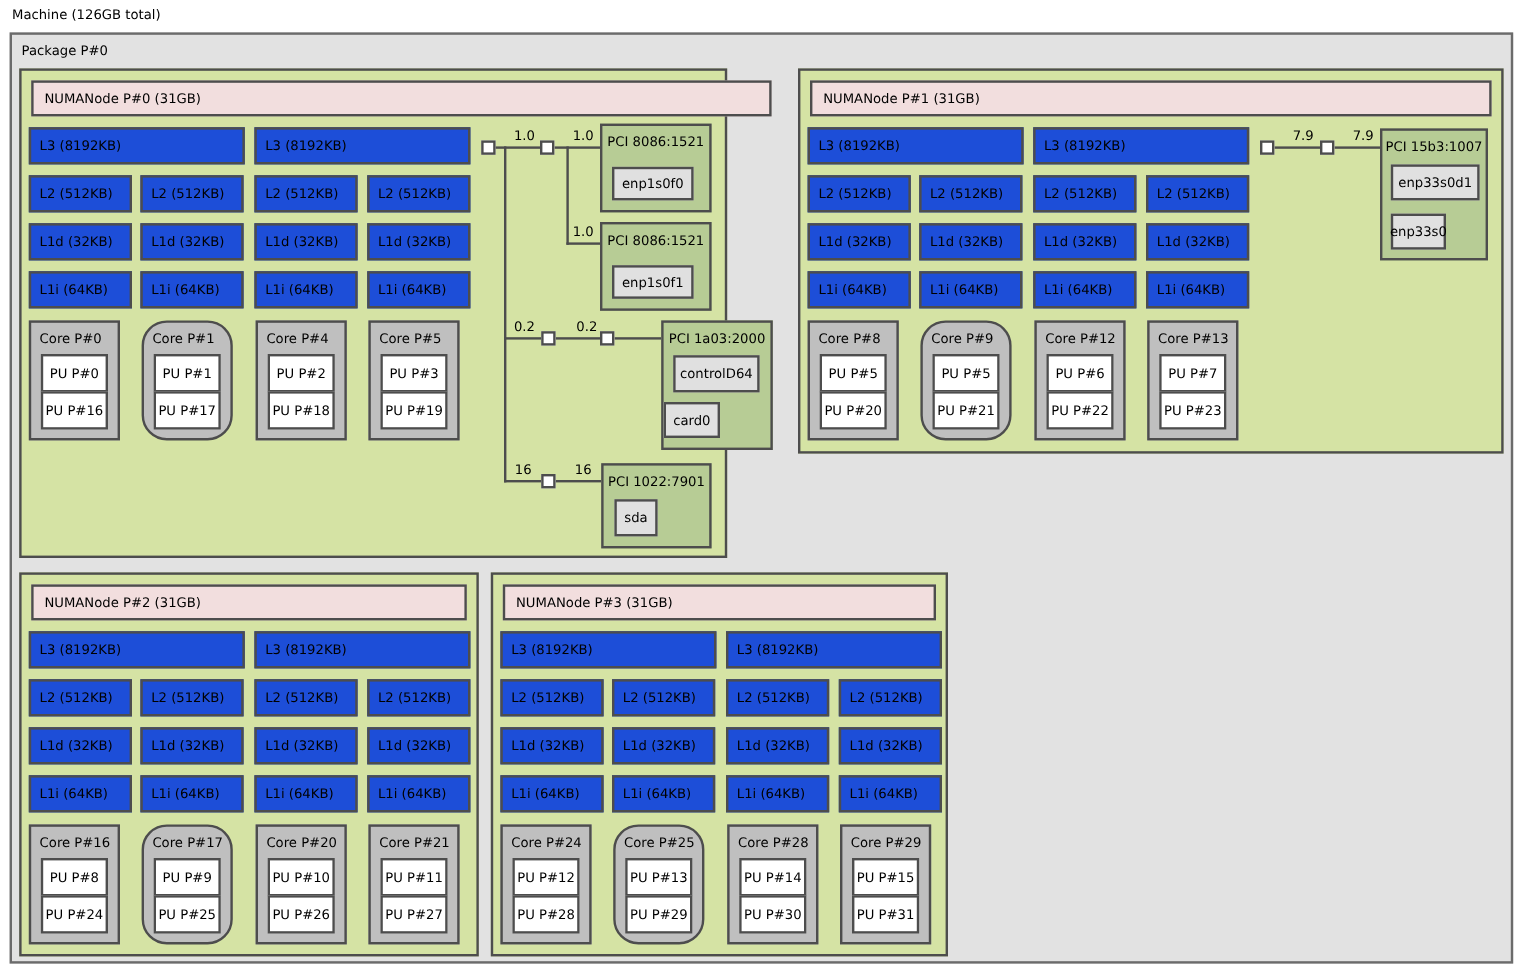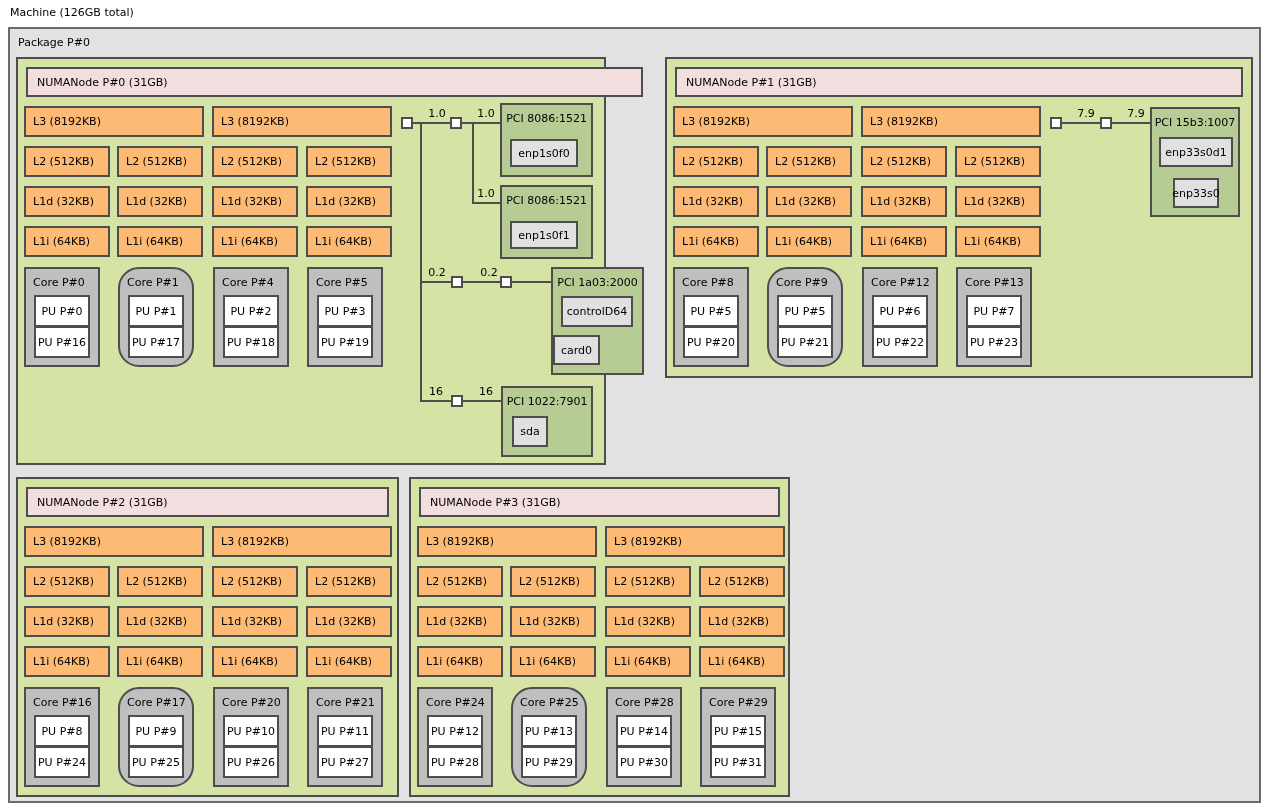--- a/index.html
+++ b/index.html
@@ -7,21 +7,21 @@
   #canvas{position:relative;width:1269px;height:811px;background:#fff;overflow:hidden;}
   #package{position:absolute;left:8px;top:27px;width:1253px;height:776px;
     background:var(--package-gray,#e2e2e2);border:2px solid var(--package-border,#6b6b6b);box-sizing:border-box;}
   .pkg-label{position:absolute;left:8px;top:7px;white-space:nowrap;}
   .machine-label{position:absolute;left:10px;top:6px;white-space:nowrap;}
   .numa{position:absolute;background:var(--container-green,#d5e3a4);
     border:2px solid var(--border-dark,#4d4d4d);box-sizing:border-box;}
   .numa-title{position:absolute;left:8px;top:8px;height:30px;background:var(--numa-pink,#f2dede);
     border:2px solid var(--border-dark,#4d4d4d);box-sizing:border-box;display:flex;align-items:center;
     padding-left:9px;white-space:nowrap;}
-  .cache{position:absolute;width:86px;height:31px;background:#fdba74;border:2px solid var(--border-dark,#4d4d4d);
+  .cache{position:absolute;width:86px;height:31px;background:#1d4ed8;border:2px solid var(--border-dark,#4d4d4d);
     box-sizing:border-box;display:flex;align-items:center;padding-left:7px;white-space:nowrap;overflow:hidden;}
   .w-l3{width:180px;}
   .r-l3{top:47px;} .r-l2{top:87px;} .r-l1d{top:127px;} .r-l1i{top:167px;}
   .x1{left:6px;} .x2{left:99px;} .x3{left:194px;} .x4{left:288px;}
   .core{position:absolute;top:208px;width:76px;height:100px;background:var(--core-gray,#bfbfbf);
     border:2px solid var(--border-dark,#4d4d4d);box-sizing:border-box;}
   .kx1{left:6px;} .kx2{left:100px;border-radius:21px;} .kx3{left:195px;} .kx4{left:289px;}
   .core-label{position:absolute;left:7px;top:7px;white-space:nowrap;}
   .pu{position:absolute;left:8px;width:56px;height:32px;background:#fff;border:2px solid var(--border-dark,#4d4d4d);
     box-sizing:border-box;display:flex;align-items:center;justify-content:center;white-space:nowrap;}
@@ -176,21 +176,21 @@
     <div class="line" style="left:395px;top:63px;width:38px;height:2px"></div>
     <div class="line" style="left:445px;top:63px;width:38px;height:2px"></div>
     <div class="bridge" style="left:383px;top:58px"></div>
     <div class="bridge" style="left:433px;top:58px"></div>
     <div class="speed" style="left:404px;top:48px">7.9</div>
     <div class="speed" style="left:454px;top:48px">7.9</div>
 
     <div class="pci" style="left:483px;top:48px;width:90px;height:110px">
       <div class="pci-title">PCI 15b3:1007</div>
       <div class="osdev" style="left:7px;top:28px;width:74px;height:30px">enp33s0d1</div>
-      <div class="osdev" style="left:21px;top:69px;width:46px;height:30px">enp33s0</div>
+      <div class="osdev" style="left:7px;top:69px;width:46px;height:30px">enp33s0</div>
     </div>
   </div>
 
   <div class="numa" style="left:16px;top:477px;width:383px;height:320px">
     <div class="numa-title" style="width:363px">NUMANode P#2 (31GB)</div>
 
     <div class="cache w-l3 r-l3 x1">L3 (8192KB)</div>
     <div class="cache w-l3 r-l3 x3">L3 (8192KB)</div>
 
     <div class="cache r-l2 x1">L2 (512KB)</div>

